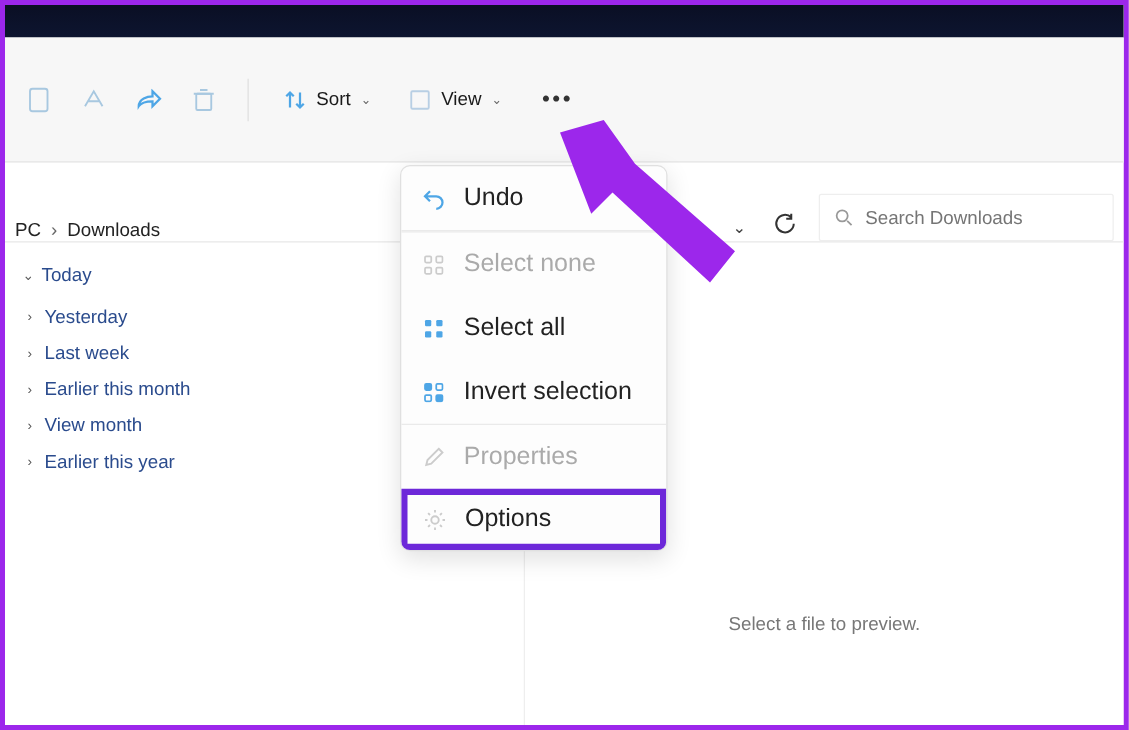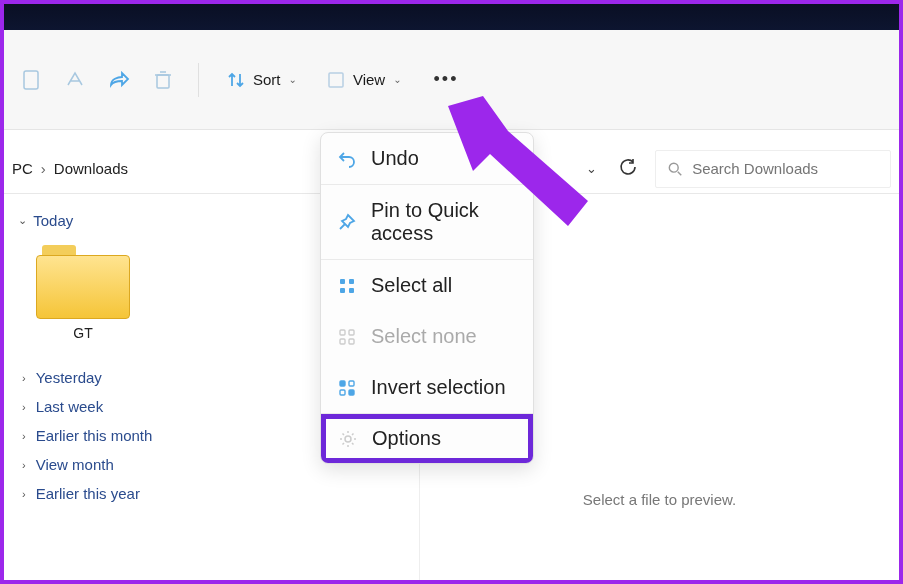--- a/index.html
+++ b/index.html
@@ -5,21 +5,21 @@
 * { box-sizing: border-box; margin: 0; padding: 0; font-family: 'Segoe UI', Arial, sans-serif; }
 body { width: 903px; height: 584px; background: #fff; border: 4px solid #9c27eb; position: relative; overflow: hidden; }
 .titlebar { height: 26px; background: linear-gradient(#0a0f24,#0d1530); }
 .toolbar { height: 100px; background: #f7f7f7; border-bottom: 1px solid #e5e5e5; display: flex; align-items: center; gap: 18px; padding: 12px 14px; }
 .tb-ico { width: 26px; height: 26px; display: flex; align-items: center; justify-content: center; color: #4ea6e6; cursor: pointer; }
 .tb-ico.dim { color: #a8c8e0; }
 .tb-sep { width: 1px; height: 34px; background: #e0e0e0; margin: 0 4px; }
 .tb-btn { display: flex; align-items: center; gap: 8px; cursor: pointer; font-size: 15px; color: #1a1a1a; padding: 4px 6px; }
 .tb-btn .chev { color: #666; font-size: 10px; }
 .dots { font-size: 18px; letter-spacing: 2px; color: #333; cursor: pointer; padding: 0 8px; }
-.addrbar { position: absolute; top: 140px; left: 0; right: 0; height: 50px; display: flex; align-items: center; padding: 0 8px; gap: 12px; border-bottom: 1px solid #e8e8e8; }
+.addrbar { position: absolute; top: 140px; left: 0; right: 0; height: 50px; display: flex; align-items: flex-end; padding: 0 8px; gap: 12px; border-bottom: 1px solid #e8e8e8; }
 .bc { display: flex; align-items: center; font-size: 15px; color: #222; flex: 0 0 auto; }
 .bc .sep { margin: 0 8px; color: #666; }
 .addr-tools { margin-left: auto; display: flex; align-items: center; gap: 22px; margin-right: 6px; }
 .addr-tools span { color: #444; cursor: pointer; }
 .search { width: 236px; height: 38px; border: 1px solid #eee; border-radius: 2px; display: flex; align-items: center; gap: 10px; padding: 0 12px; color: #999; }
 .search input { border: 0; outline: 0; font-size: 15px; color: #555; width: 100%; background: transparent; }
 .content { position: absolute; top: 190px; left: 0; right: 0; bottom: 0; display: flex; }
 .left { width: 416px; padding: 18px 10px 0 14px; border-right: 1px solid #eee; }
 .grp-hdr { display: flex; align-items: center; gap: 6px; font-size: 15px; color: #2a4b8d; margin-bottom: 10px; cursor: pointer; }
 .grp-hdr .ar { font-size: 11px; color: #555; }
@@ -109,27 +109,20 @@
     <input placeholder="Search Downloads" style="">
   </div>
 </div>
 
 <div class="content">
   <div class="left">
     <div class="grp-hdr">
       <span class="ar">⌄</span>
       <span>Today</span>
     </div>
-    <div class="folder">
-      <div class="folder-icon">
-        <div class="tab"></div>
-          <div class="body"></div>
-      </div>
-      <div class="folder-label">GT</div>
-    </div>
     <div class="col-list">
       <div class="col-item">
           <span class="ar">›</span>
           <span>Yesterday</span>
         </div>
       <div class="col-item">
           <span class="ar">›</span>
           <span>Last week</span>
         </div>
       <div class="col-item">
@@ -154,63 +147,63 @@
 <div class="menu">
   <div class="mi">
     <span class="mi-ico">
         <svg width="18" height="18" viewBox="0 0 18 18" fill="none" stroke="currentColor" stroke-width="1.8">
           <path d="M6 3 L2 7 L6 11 M2 7 L11 7 A5 5 0 0 1 11 17"></path>
         </svg>
       </span>
     <span>Undo</span>
   </div>
   <div class="msep"></div>
-  <div class="mi">
-    <span class="mi-ico">
-        <svg width="18" height="18" viewBox="0 0 18 18" fill="none" stroke="currentColor" stroke-width="1.8">
-          <path d="M10 2 L16 8 L12 10 L10 14 L4 8 L8 6 Z M7 11 L2 16"></path>
-        </svg>
-      </span>
-    <span>Pin to Quick access</span>
-  </div>
   <div class="msep"></div>
+  <div class="mi dim">
+    <span class="mi-ico">
+        <svg width="16" height="16" viewBox="0 0 16 16" fill="none" stroke="currentColor" stroke-width="1.4">
+          <rect x="1" y="1" width="5" height="5" rx="1"></rect>
+          <rect x="10" y="1" width="5" height="5" rx="1"></rect>
+          <rect x="1" y="10" width="5" height="5" rx="1"></rect>
+          <rect x="10" y="10" width="5" height="5" rx="1"></rect>
+        </svg>
+      </span>
+    <span>Select none</span>
+  </div>
   <div class="mi">
     <span class="mi-ico">
         <svg width="16" height="16" viewBox="0 0 16 16" fill="currentColor">
           <rect x="1" y="1" width="5" height="5" rx="1"></rect>
           <rect x="10" y="1" width="5" height="5" rx="1"></rect>
           <rect x="1" y="10" width="5" height="5" rx="1"></rect>
           <rect x="10" y="10" width="5" height="5" rx="1"></rect>
         </svg>
       </span>
     <span>Select all</span>
   </div>
-  <div class="mi dim">
-    <span class="mi-ico">
-        <svg width="16" height="16" viewBox="0 0 16 16" fill="none" stroke="currentColor" stroke-width="1.4">
-          <rect x="1" y="1" width="5" height="5" rx="1"></rect>
-          <rect x="10" y="1" width="5" height="5" rx="1"></rect>
-          <rect x="1" y="10" width="5" height="5" rx="1"></rect>
-          <rect x="10" y="10" width="5" height="5" rx="1"></rect>
-        </svg>
-      </span>
-    <span>Select none</span>
-  </div>
   <div class="mi">
     <span class="mi-ico">
         <svg width="16" height="16" viewBox="0 0 16 16" fill="none" stroke="currentColor" stroke-width="1.4">
           <rect x="1" y="1" width="5" height="5" rx="1" fill="currentColor"></rect>
           <rect x="10" y="1" width="5" height="5" rx="1"></rect>
           <rect x="1" y="10" width="5" height="5" rx="1"></rect>
           <rect x="10" y="10" width="5" height="5" rx="1" fill="currentColor"></rect>
         </svg>
       </span>
     <span>Invert selection</span>
   </div>
   <div class="msep"></div>
+  <div class="mi dim">
+    <span class="mi-ico">
+        <svg width="18" height="18" viewBox="0 0 18 18" fill="none" stroke="currentColor" stroke-width="1.5">
+          <path d="M13 2 L16 5 L7 14 L3 15 L4 11 Z"></path>
+        </svg>
+      </span>
+    <span>Properties</span>
+  </div>
   <div class="mi hl">
     <span class="mi-ico" style="color:#ccc">
         <svg width="18" height="18" viewBox="0 0 18 18" fill="none" stroke="currentColor" stroke-width="1.5">
           <circle cx="9" cy="9" r="3"></circle>
           <path d="M9 1 L9 3 M9 15 L9 17 M1 9 L3 9 M15 9 L17 9 M3.5 3.5 L5 5 M13 13 L14.5 14.5 M3.5 14.5 L5 13 M13 5 L14.5 3.5"></path>
         </svg>
       </span>
     <span>Options</span>
   </div>
 </div>

